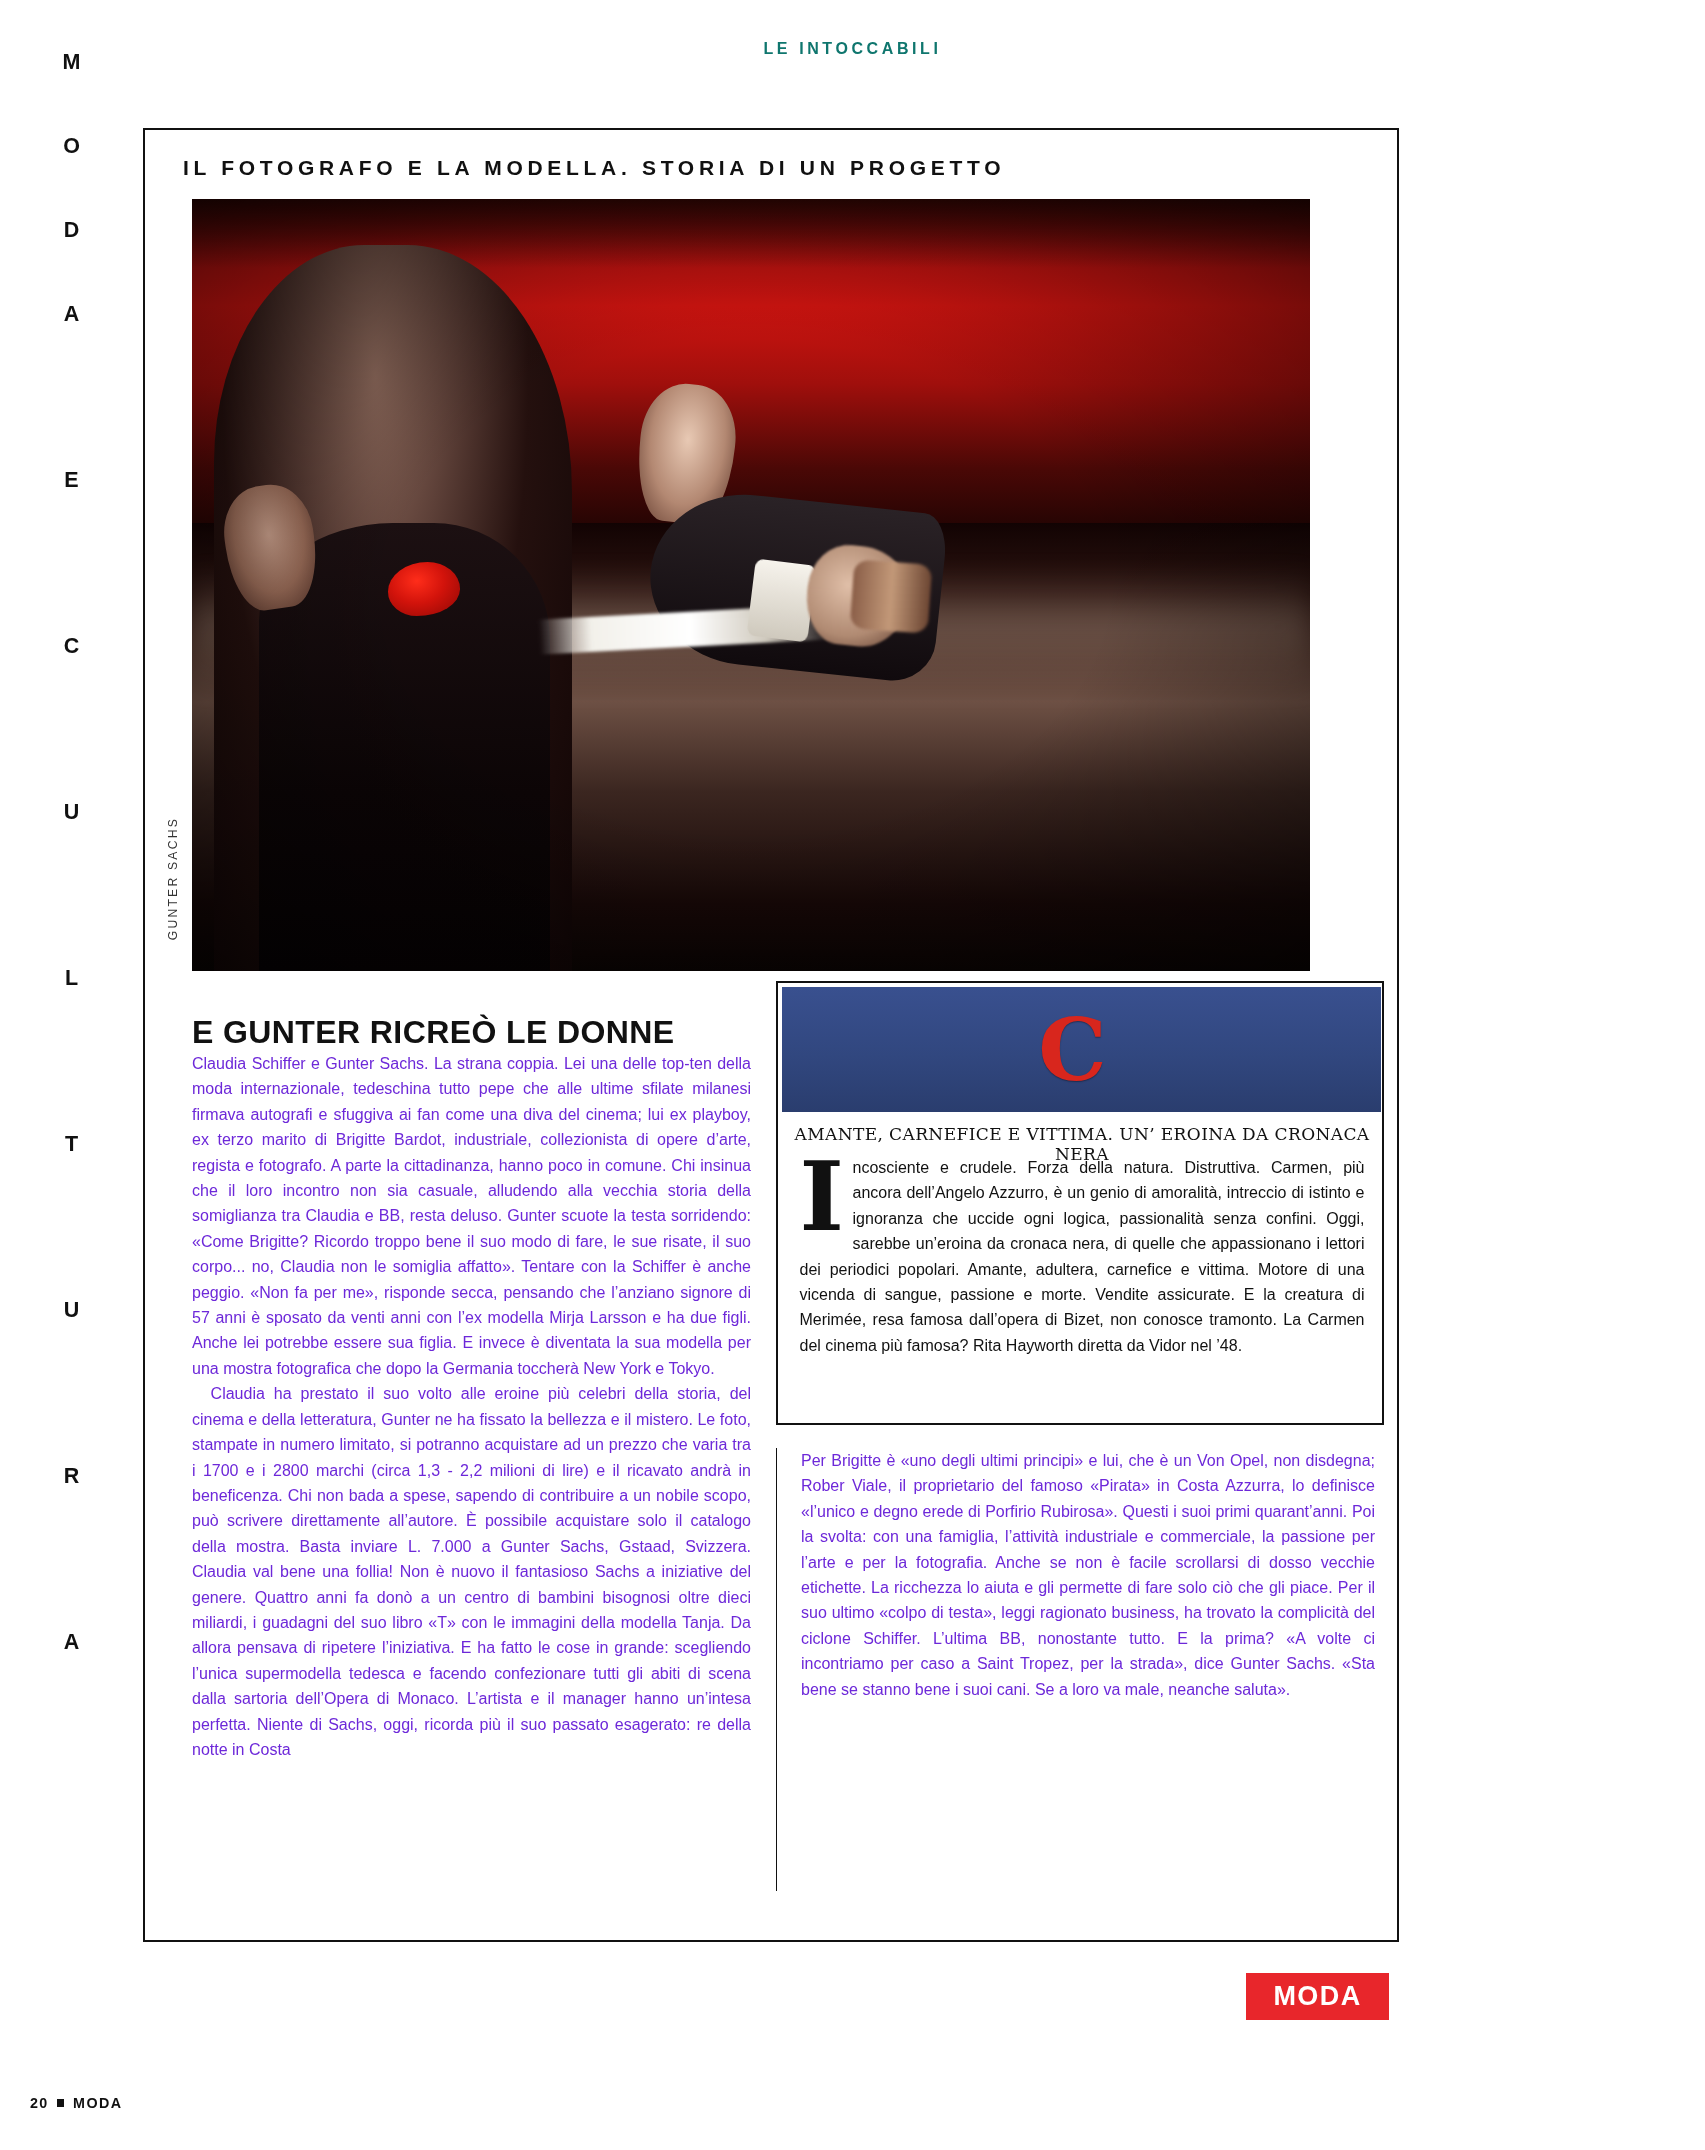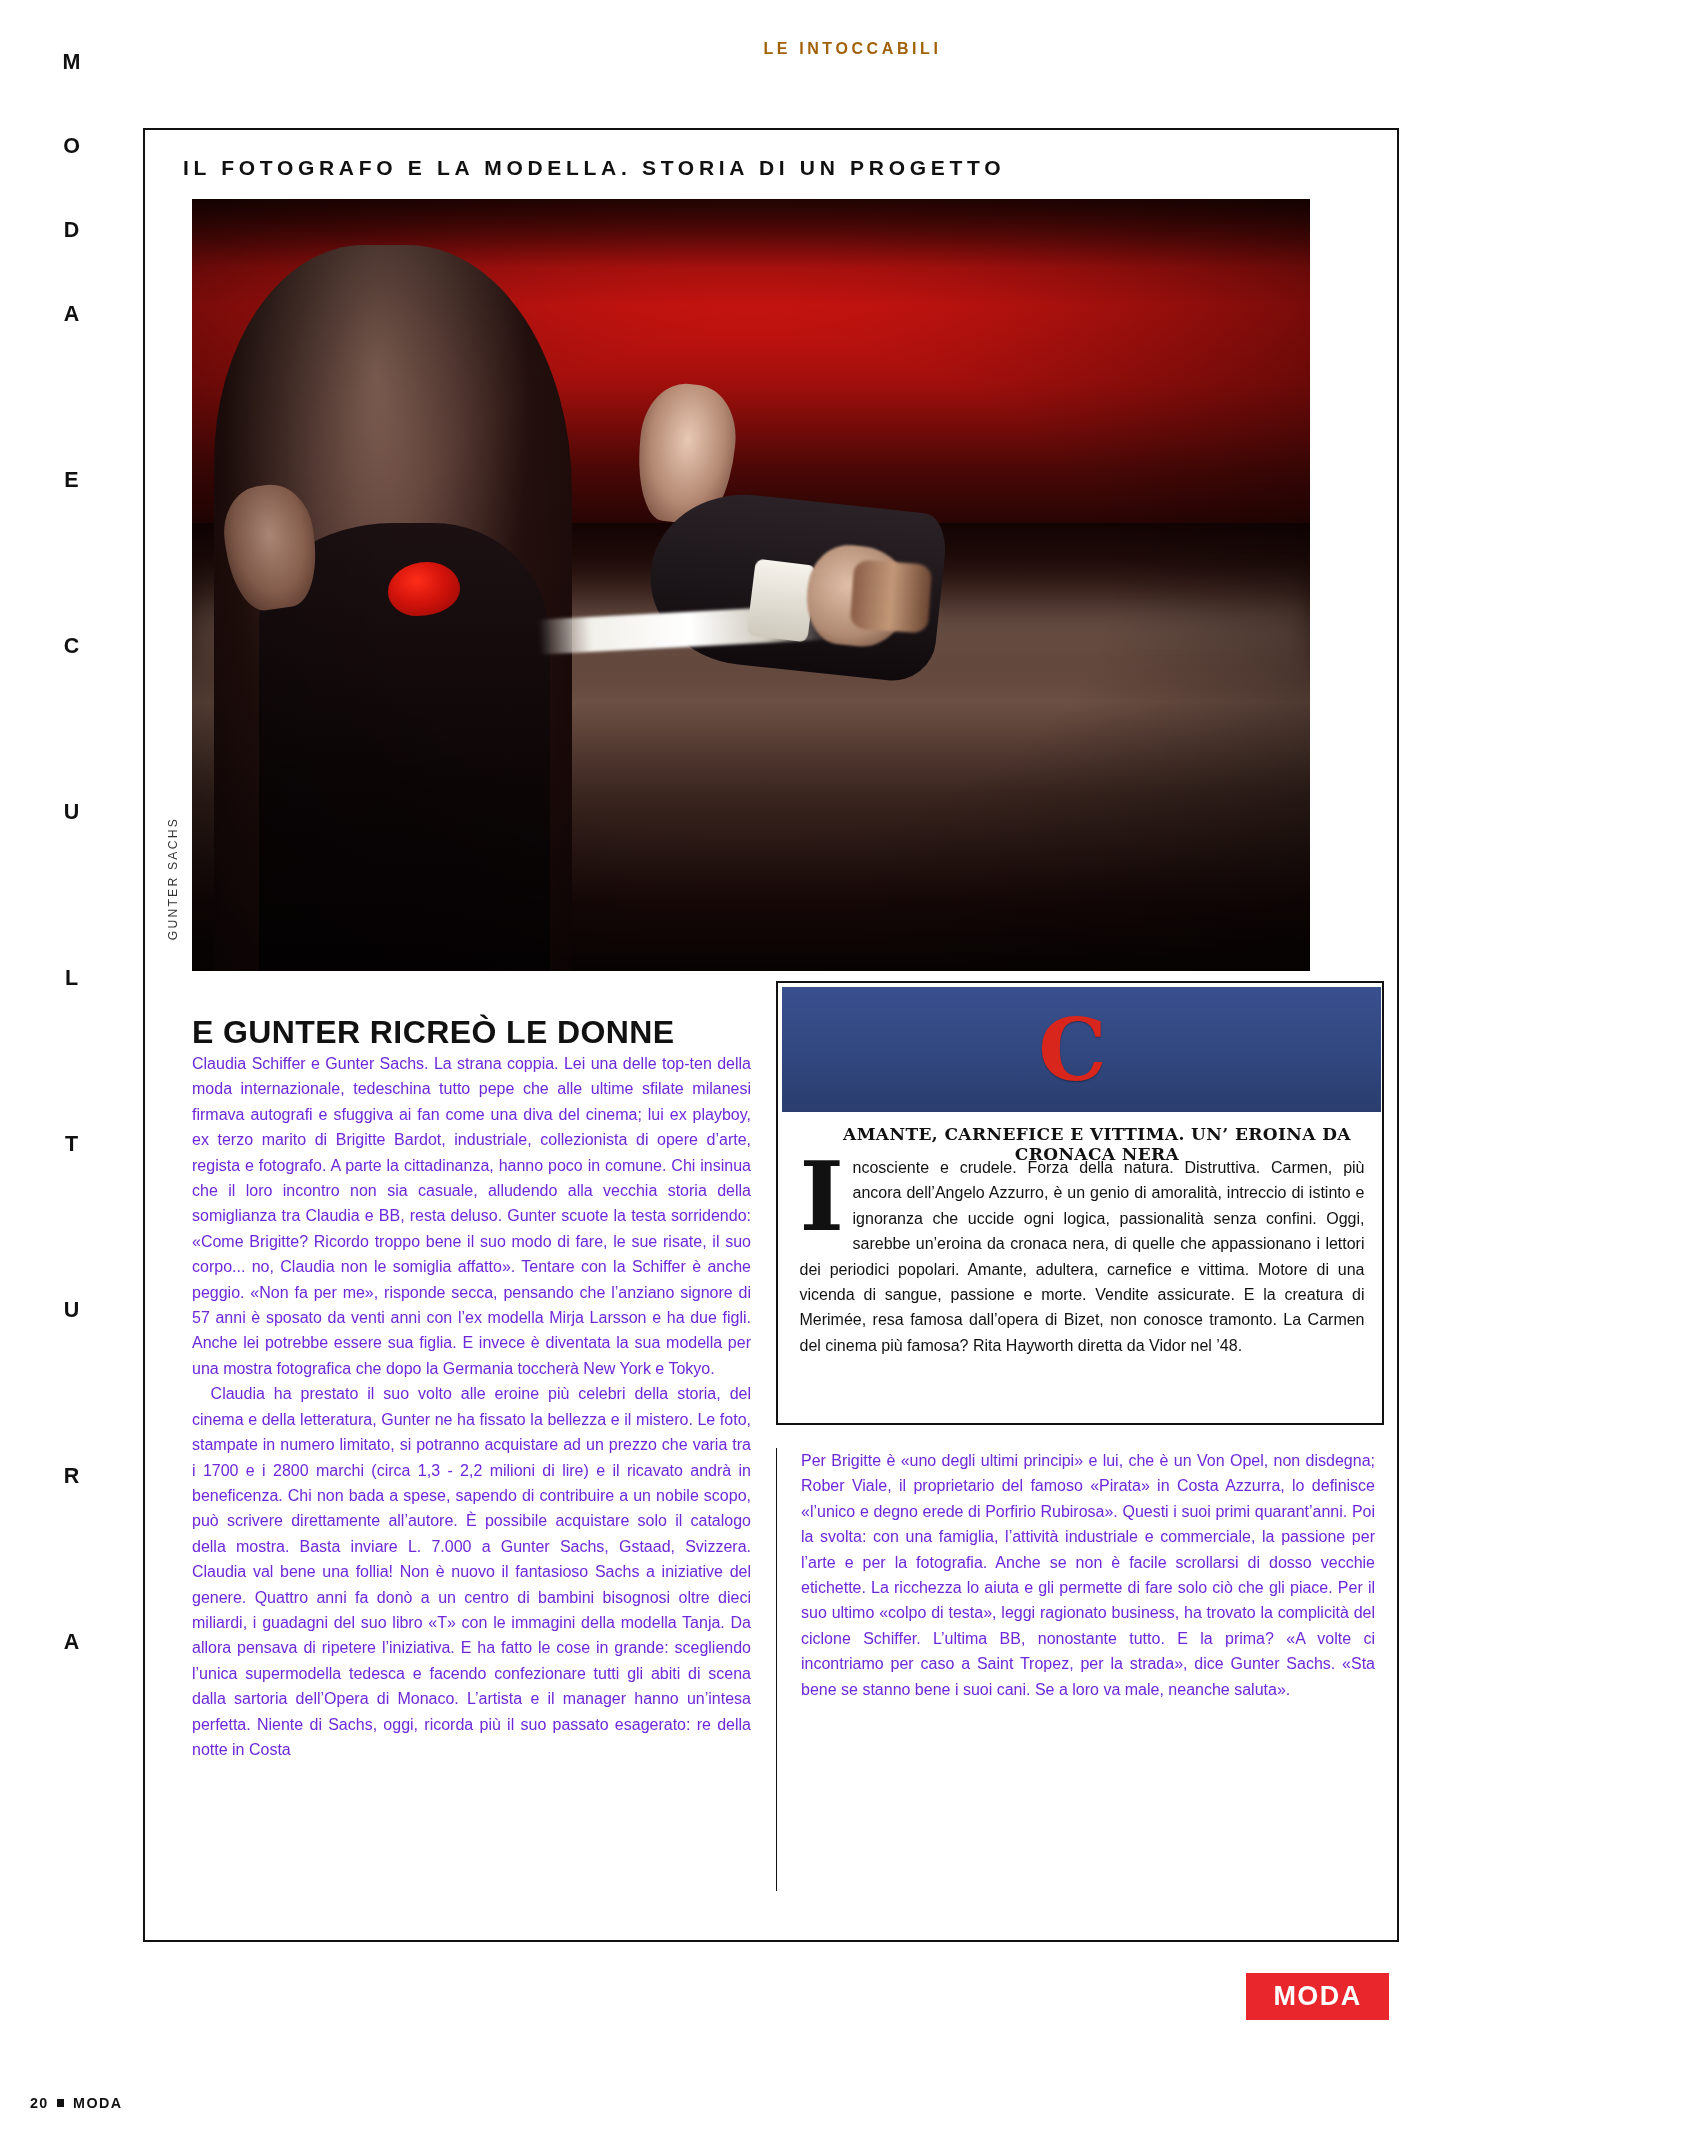--- a/index.html
+++ b/index.html
@@ -19,21 +19,21 @@
   
   .running-head {
     position: absolute;
     top: 40px;
     left: 0;
     width: 1705px;
     text-align: center;
     font-size: 16px;
     font-weight: bold;
     letter-spacing: 3.6px;
-    color: #a16207;
+    color: #0f766e;
   }
 
   
   .vert-word {
     position: absolute;
     left: 50px;
     top: 50px;
     width: 43px;
     height: 2007px;
     display: flex;
@@ -305,25 +305,24 @@
     margin-right: 2.9px;
   }
   .carmen-sub {
     position: absolute;
     left: 0;
     top: 141px;
     width: 608px;
     text-align: center;
     font-family: "DejaVu Serif", serif;
     font-size: 17px;
-    font-weight: bold;
+    font-weight: normal;
     font-variant: small-caps;
     color: #111;
     letter-spacing: 0.4px;
-    padding-left: 15px;
   }
   .carmen-body {
     position: absolute;
     left: 21.5px;
     top: 172px;
     width: 565px;
     font-family: "Liberation Sans", sans-serif;
     font-size: 16px;
     line-height: 25.4px;
     color: #111;

